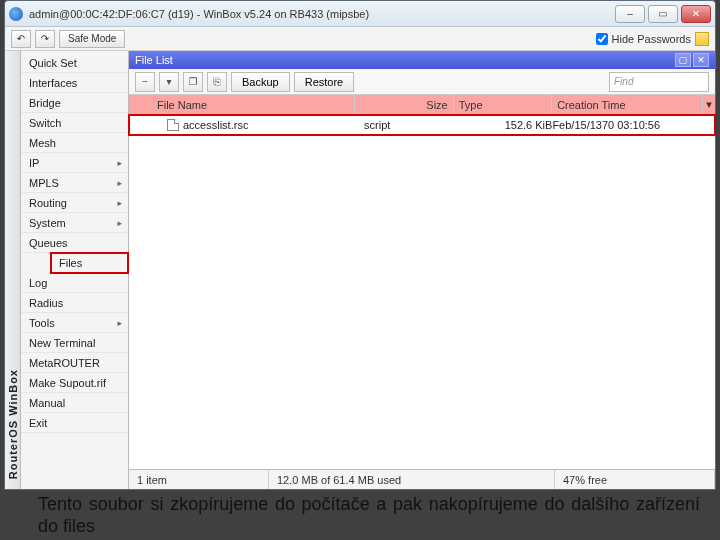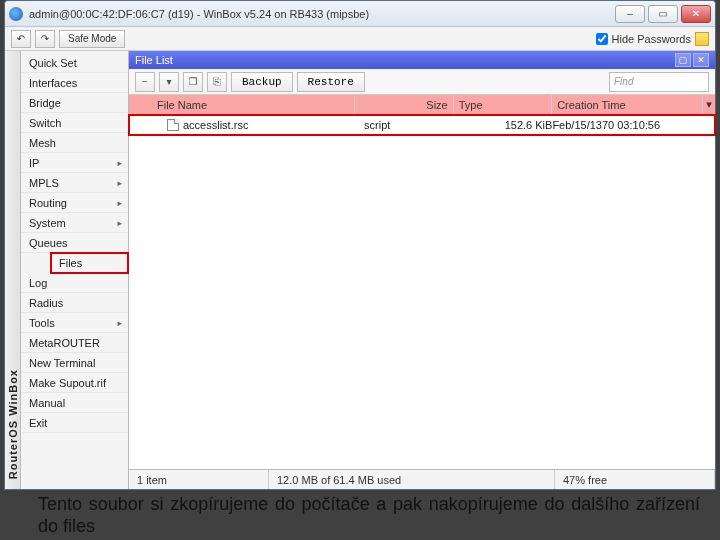--- a/index.html
+++ b/index.html
@@ -140,21 +140,21 @@
     padding:0 6px;
     gap:4px;
     background:#f7f7f7;
   }
   .filebar .icon-btn{
     width:20px;height:20px;border:1px solid #bbb;background:linear-gradient(#fff,#eaeaea);
     display:flex;align-items:center;justify-content:center;font-size:10px;color:#555;
   }
   .filebar .txt-btn{
     height:20px;border:1px solid #bbb;background:linear-gradient(#fff,#eaeaea);
-    padding:0 10px;font-size:11px;display:flex;align-items:center;font-family:Liberation Mono, monospace;
+    padding:0 10px;font-size:11px;display:flex;align-items:center;
   }
   .filebar .fspacer{flex:1;}
   .find{
     height:20px;width:100px;border:1px solid #bbb;background:#fff;
     font-size:10px;color:#999;padding:0 4px;display:flex;align-items:center;font-style:italic;
   }
   
   .tbl-head{
     height:20px;border-bottom:1px solid #ccc;
     display:flex;font-size:11px;color:#333;background:#fca5a5;
@@ -278,24 +278,24 @@
             <span class="lbl">Log</span>
           </div>
           <div class="side-item">
             <span class="lbl">Radius</span>
           </div>
           <div class="side-item">
             <span class="lbl">Tools</span>
             <span class="arrow">▸</span>
           </div>
           <div class="side-item">
+            <span class="lbl">New Terminal</span>
+          </div>
+          <div class="side-item">
             <span class="lbl">MetaROUTER</span>
-          </div>
-          <div class="side-item">
-            <span class="lbl">New Terminal</span>
           </div>
           <div class="side-item">
             <span class="lbl">Make Supout.rif</span>
           </div>
           <div class="side-item">
             <span class="lbl">Manual</span>
           </div>
           <div class="side-item">
             <span class="lbl">Exit</span>
           </div>

